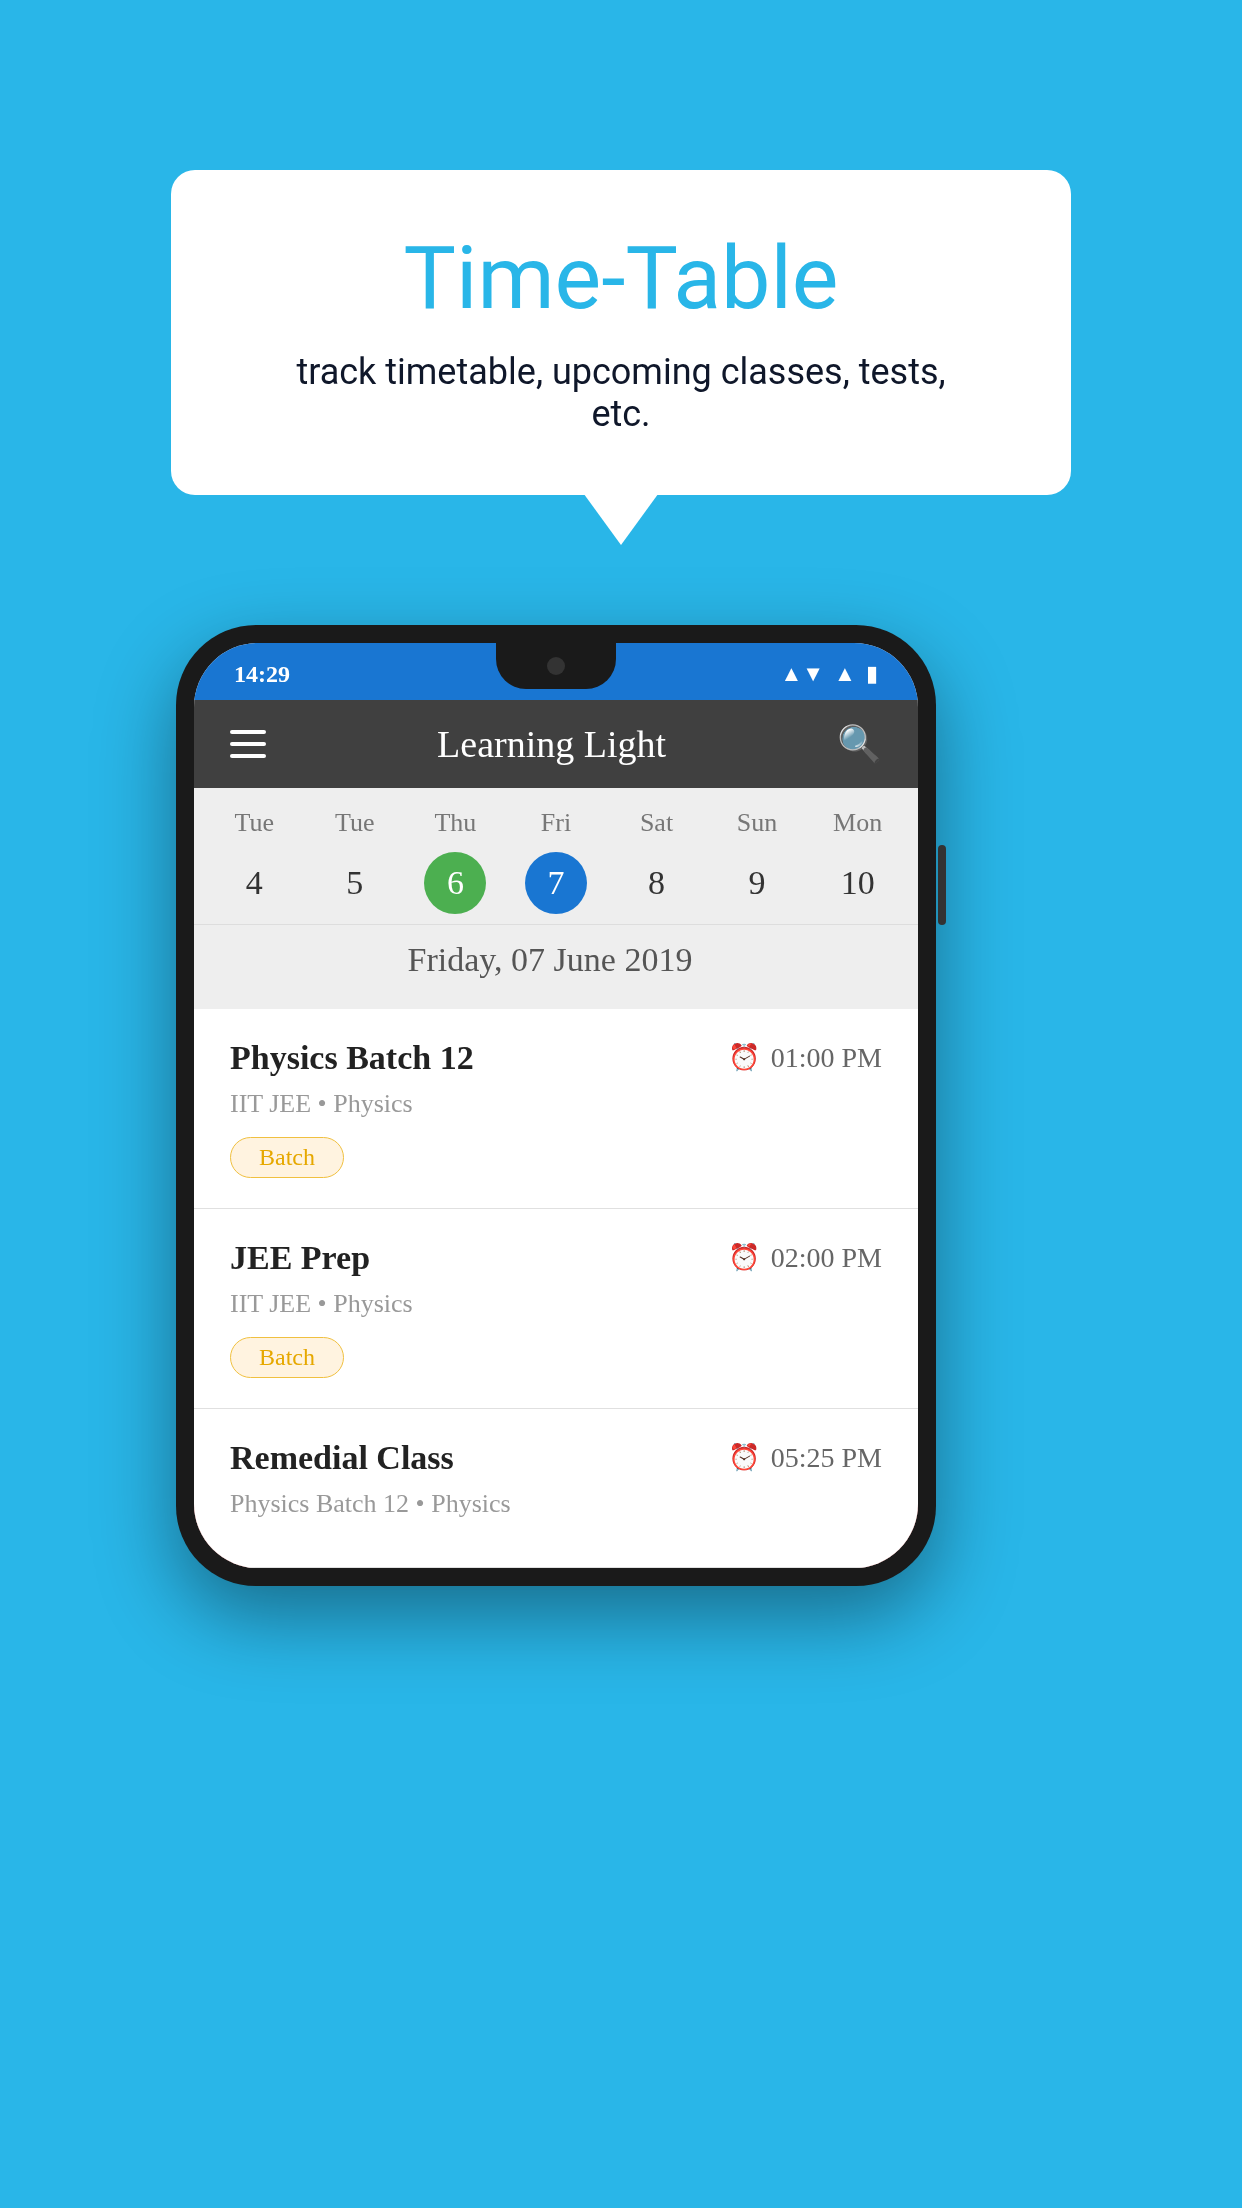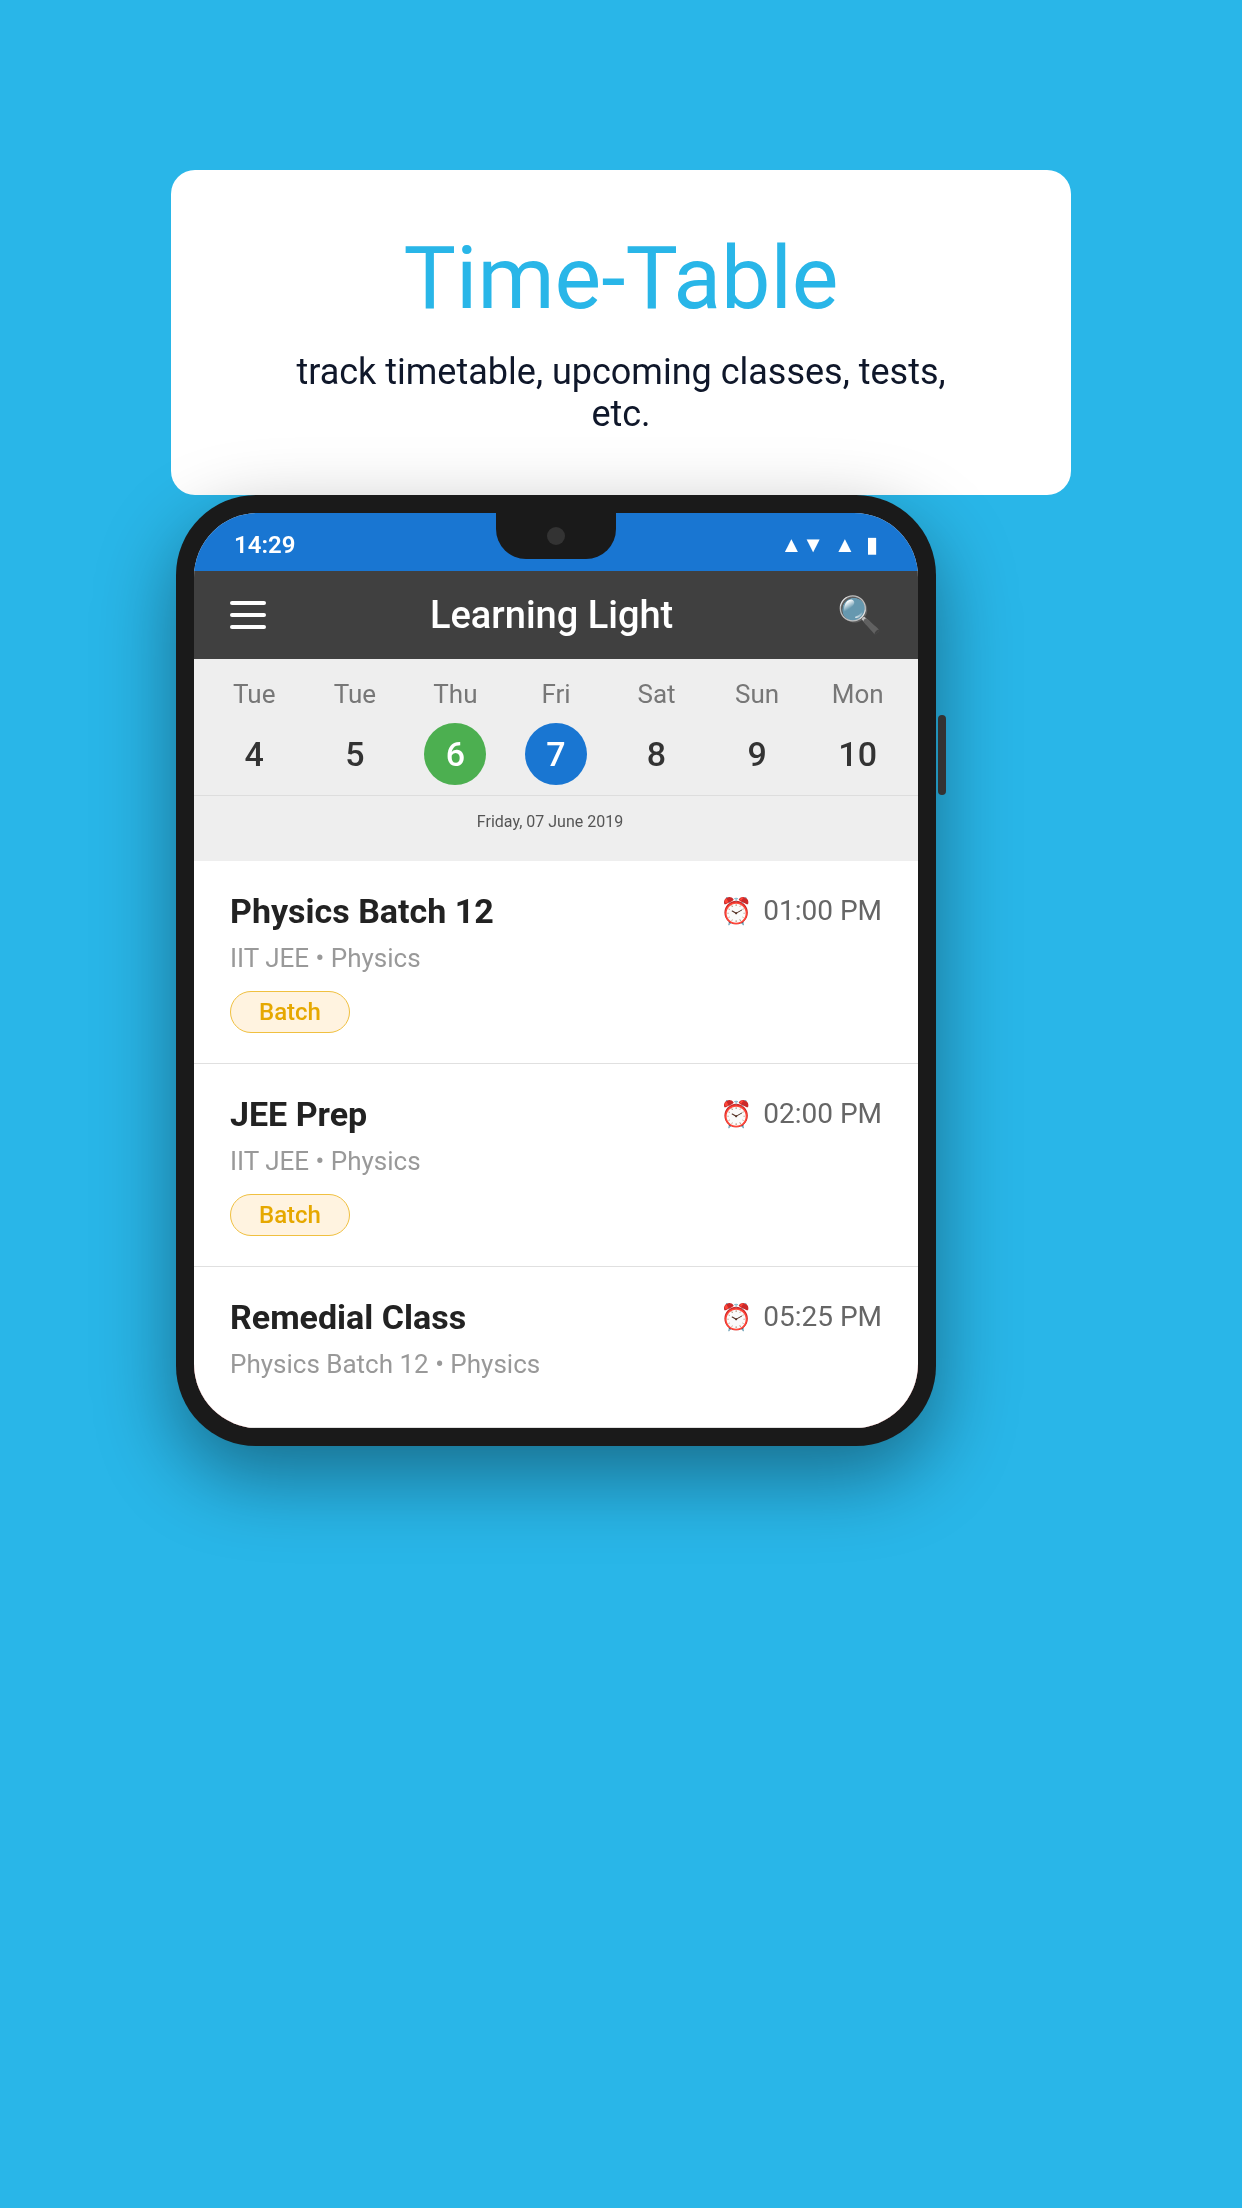--- a/index.html
+++ b/index.html
@@ -50,22 +50,24 @@
 
     .bubble-subtitle {
       font-size: 36px;
       color: #0f172a;
       margin-top: 24px;
       font-weight: 400;
     }
 
     
     .phone-container {
+      margin-top: 130px;
       width: 890px;
       position: relative;
+      font-family: Liberation Serif, serif;
     }
 
     .phone-frame {
       background: #1a1a1a;
       border-radius: 80px;
       padding: 18px;
       width: 760px;
       position: relative;
       box-shadow: 0 30px 80px rgba(0,0,0,0.4);
     }
@@ -203,21 +205,21 @@
       color: white;
     }
 
     .day-num.selected {
       background: #1976D2;
       color: white;
     }
 
     .selected-date-label {
       text-align: center;
-      font-size: 16px;
+      font-size: 34px;
       color: #555;
       padding: 16px 12px 20px 0;
       border-top: 1px solid #ddd;
       margin-top: 10px;
     }
 
     
     .schedule-list {
       background: #7f1d1d;
     }

